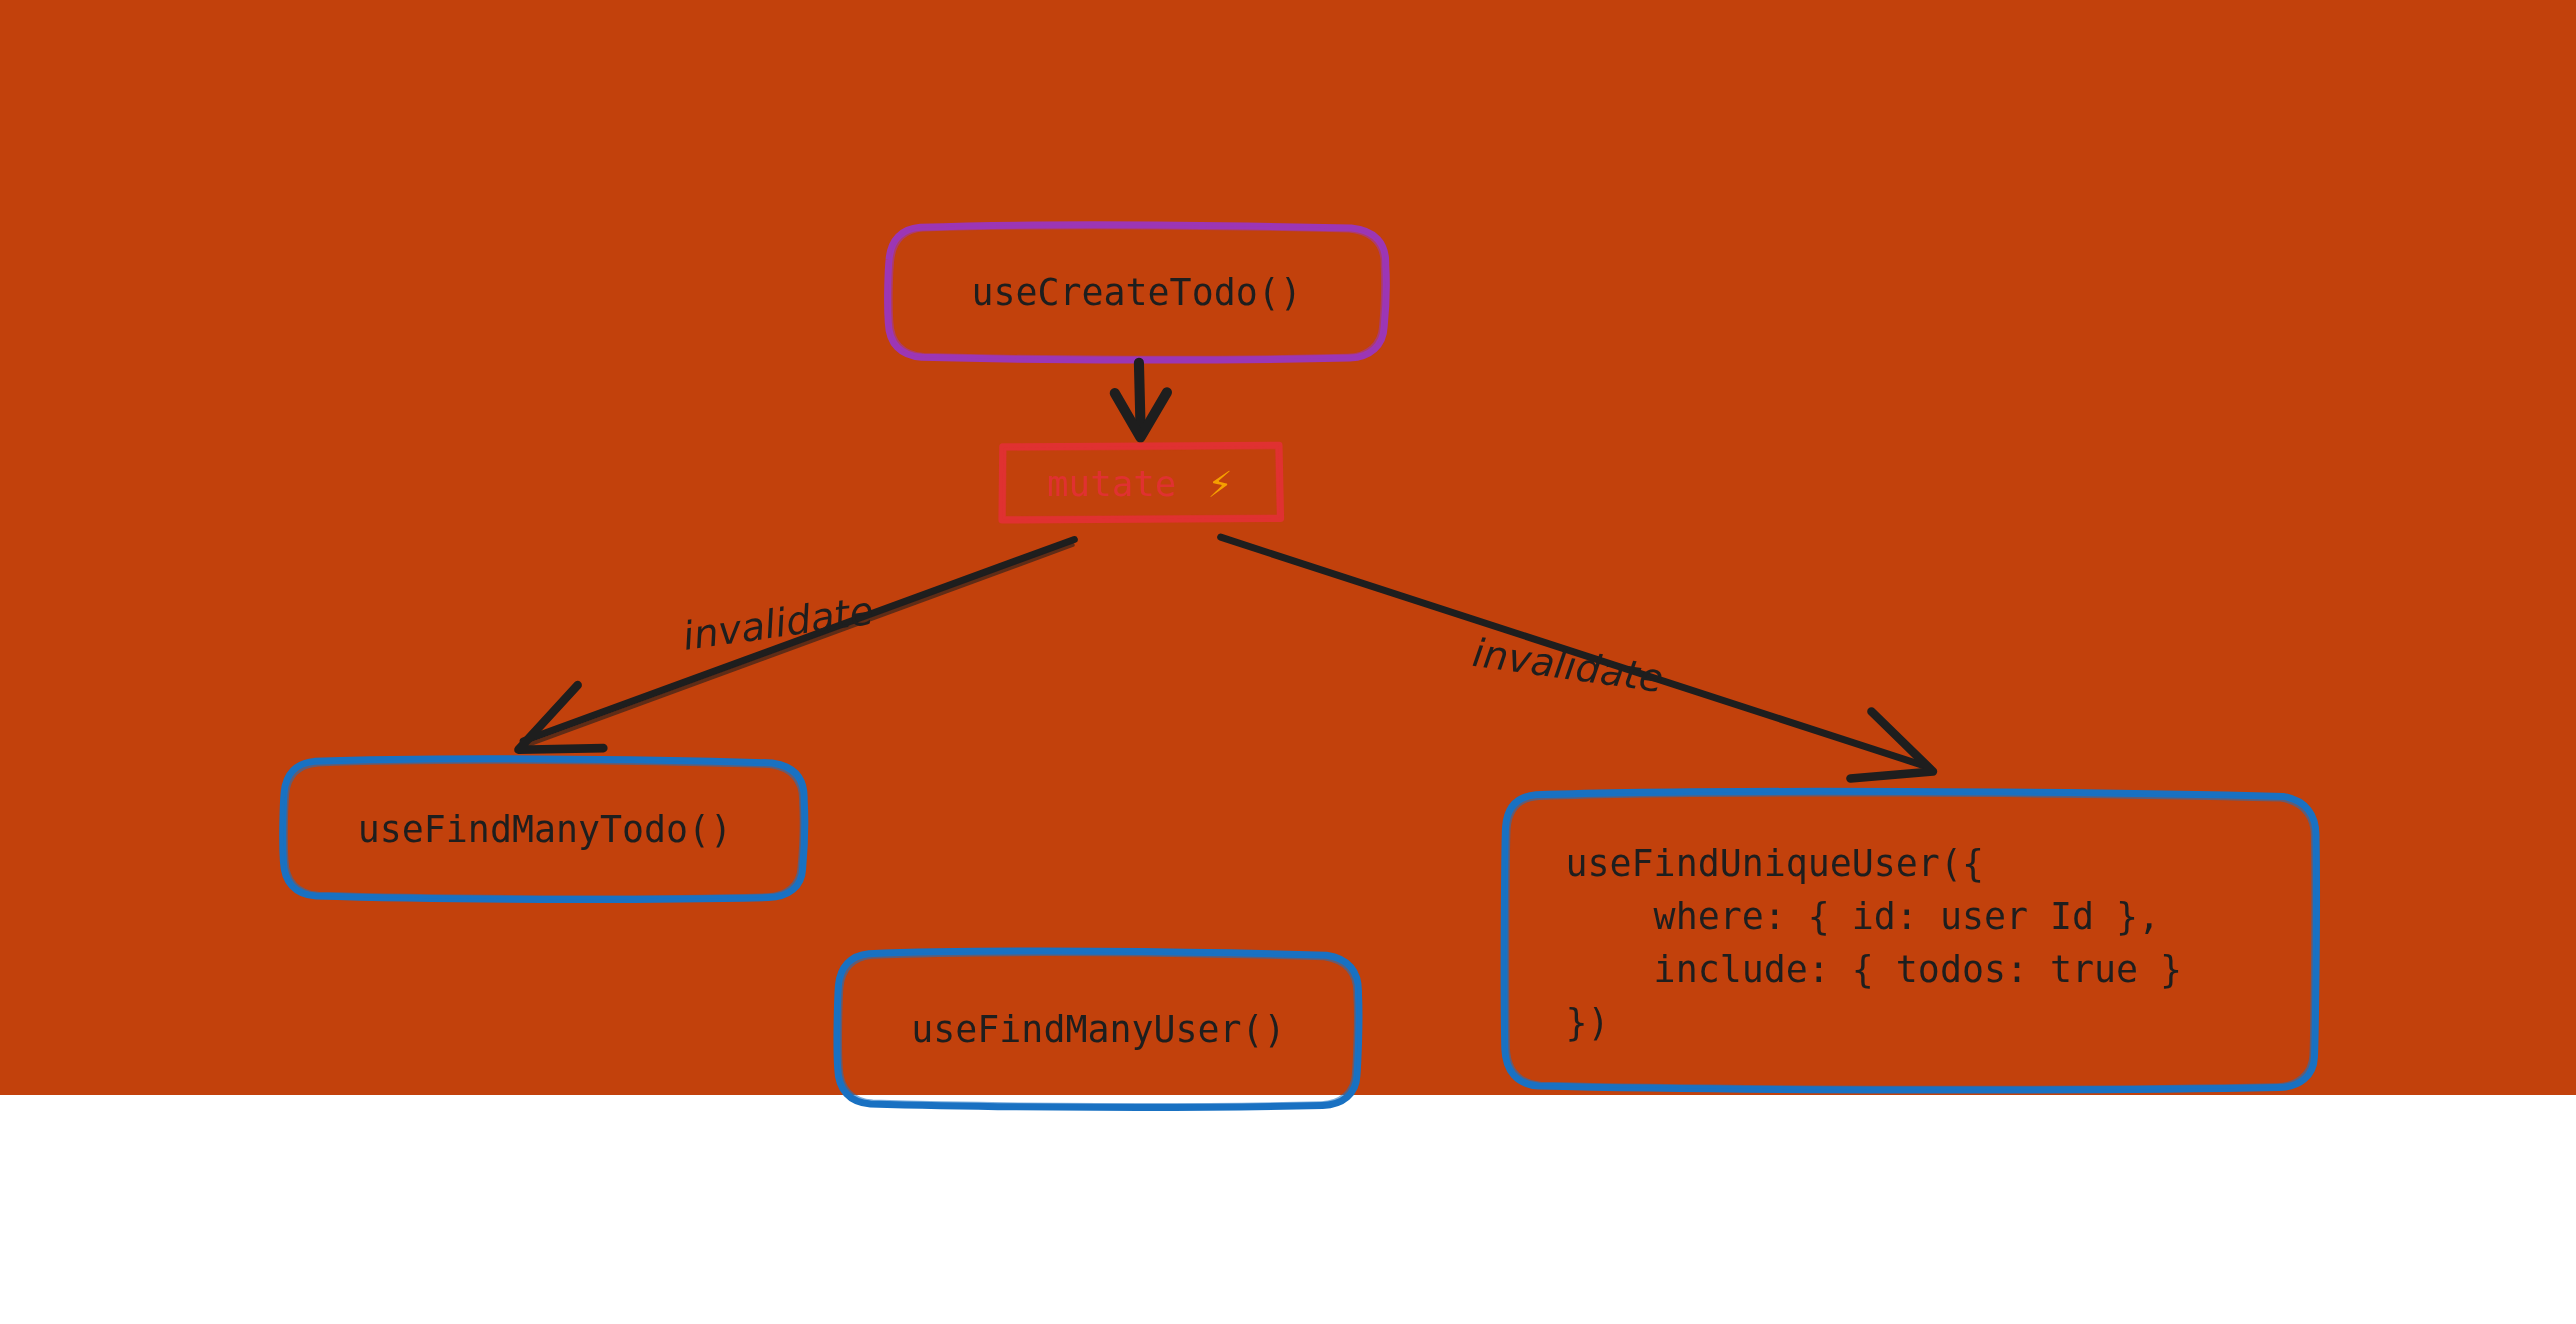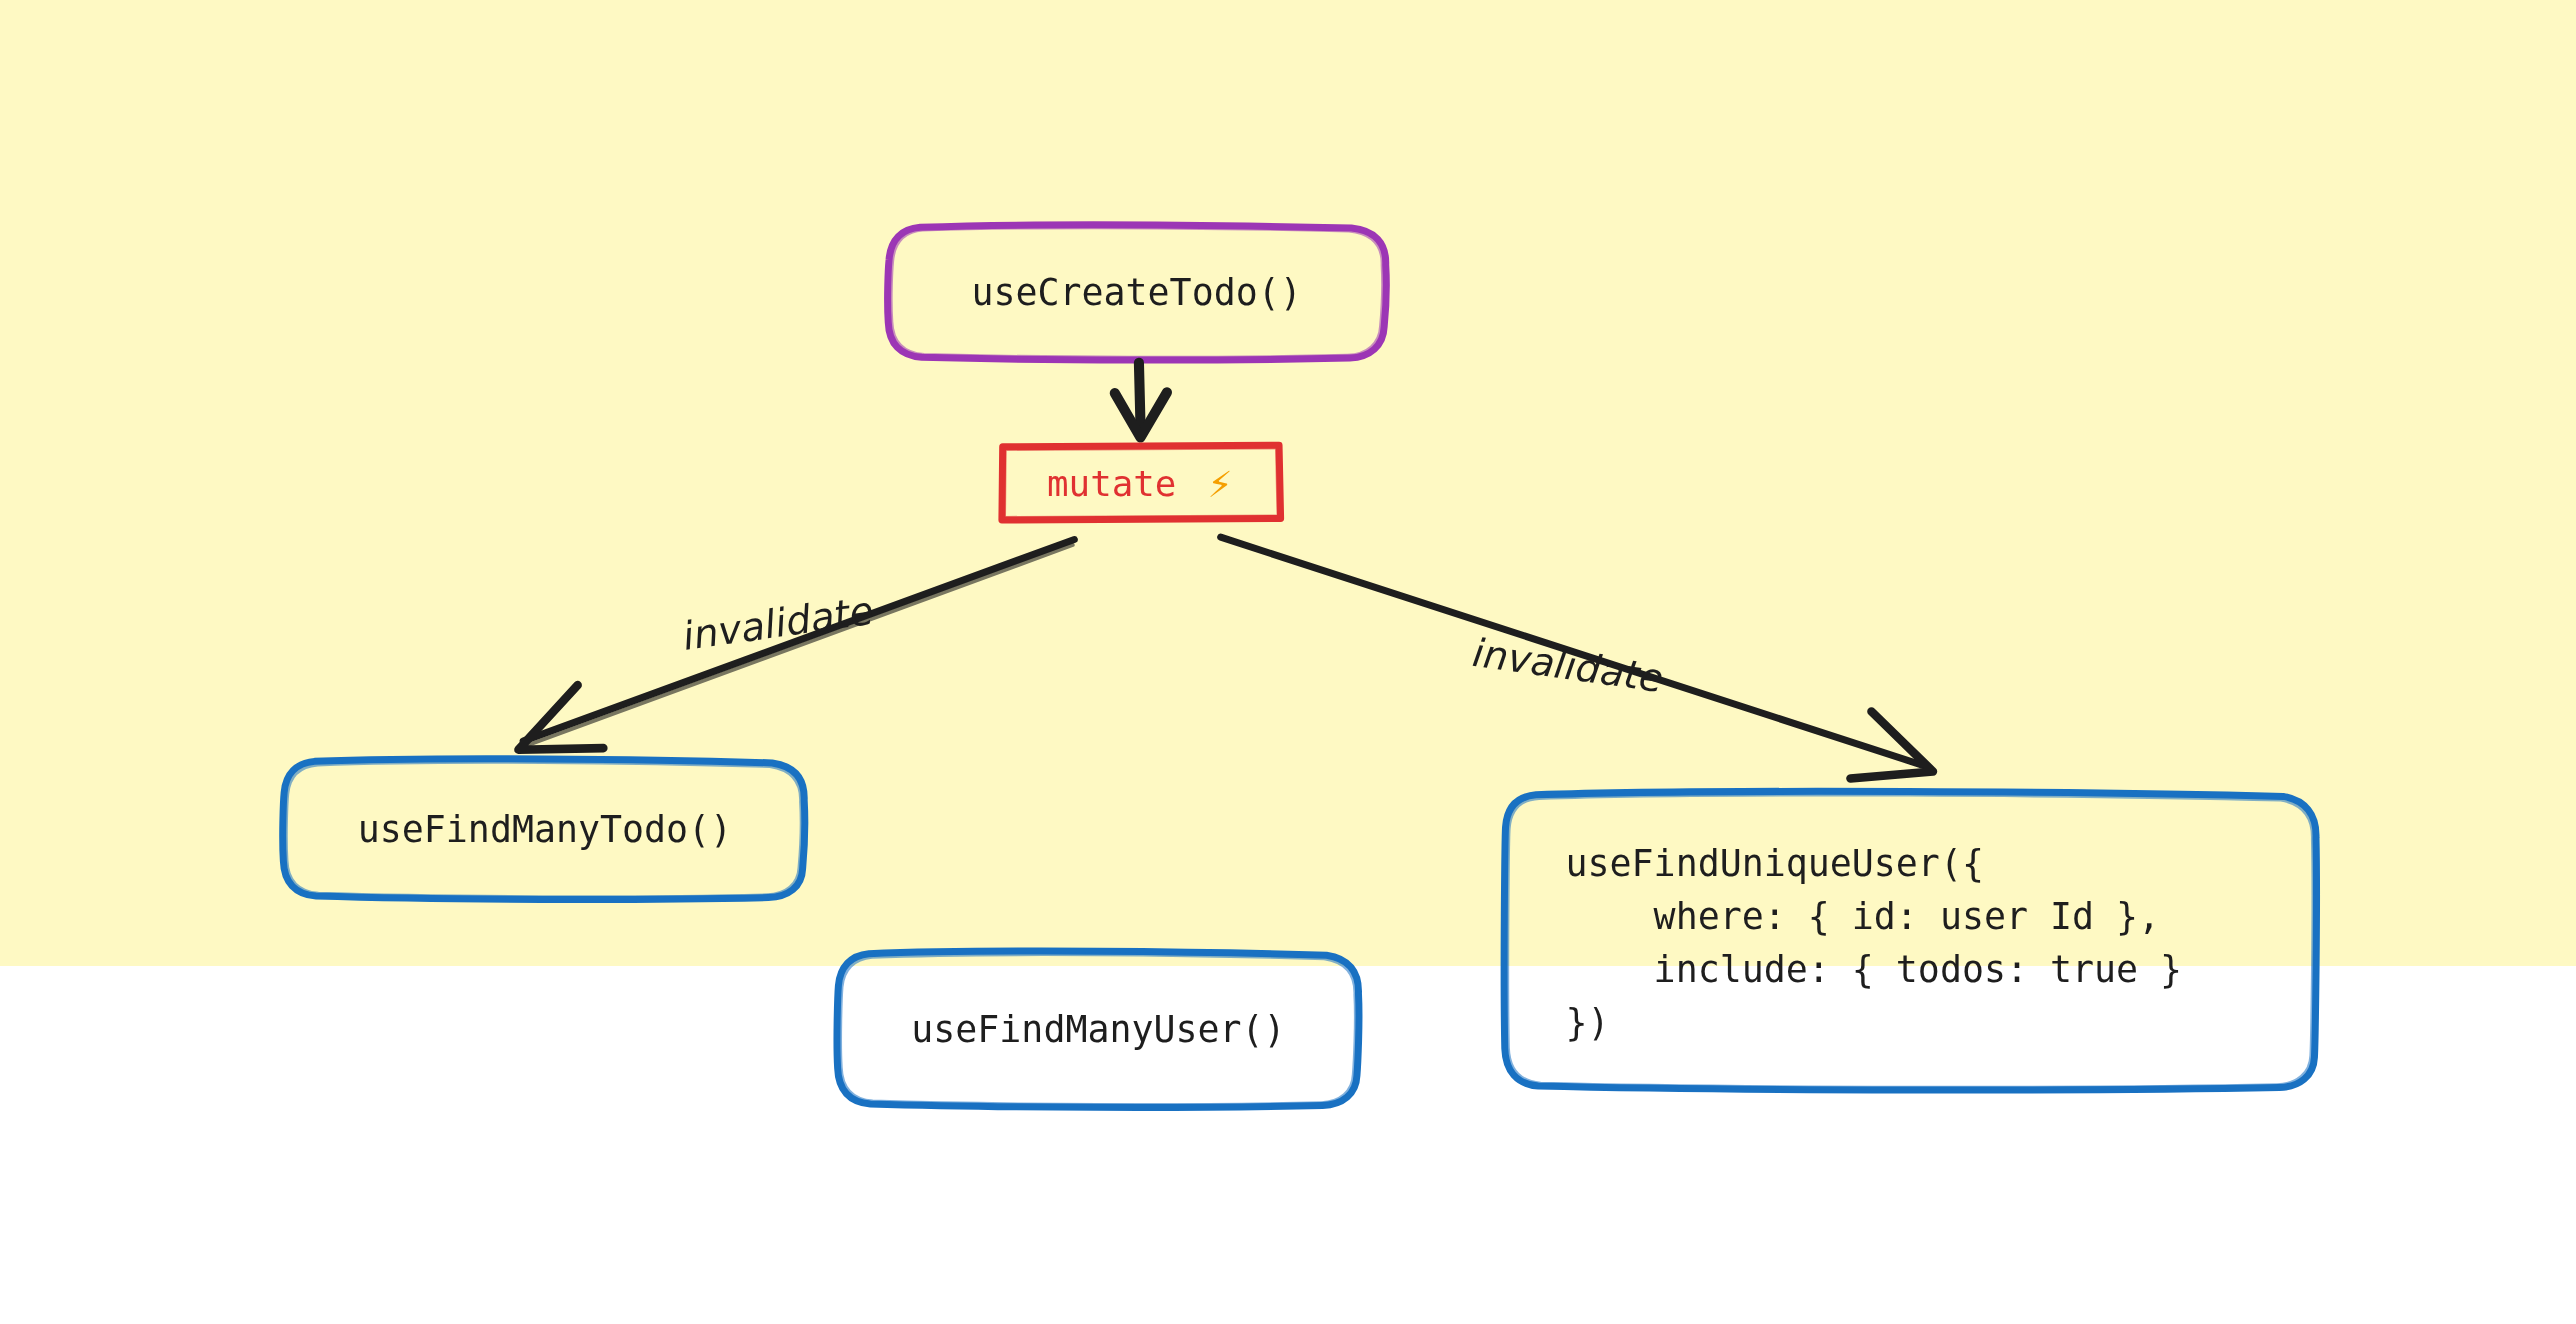--- a/index.html
+++ b/index.html
@@ -9,22 +9,22 @@
   }
   body {
     width: 2576px;
     height: 1325px;
     font-family: "DejaVu Sans Mono", monospace;
     overflow: hidden;
   }
   #canvas {
     position: relative;
     width: 2576px;
-    height: 966px;
-    background: #fef9c3;
+    height: 1095px;
+    background: #c2410c;
   }
   svg.board {
     position: absolute;
     left: 0;
     top: 0;
     width: 2576px;
     height: 1325px;
   }
   .node-text {
     font-family: "DejaVu Sans Mono", monospace;

